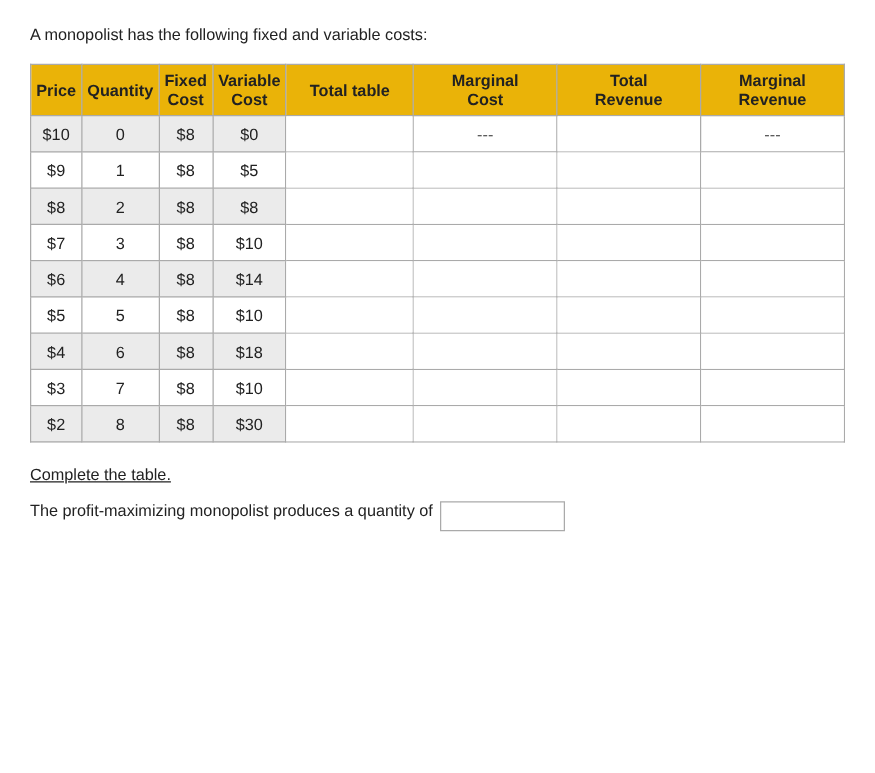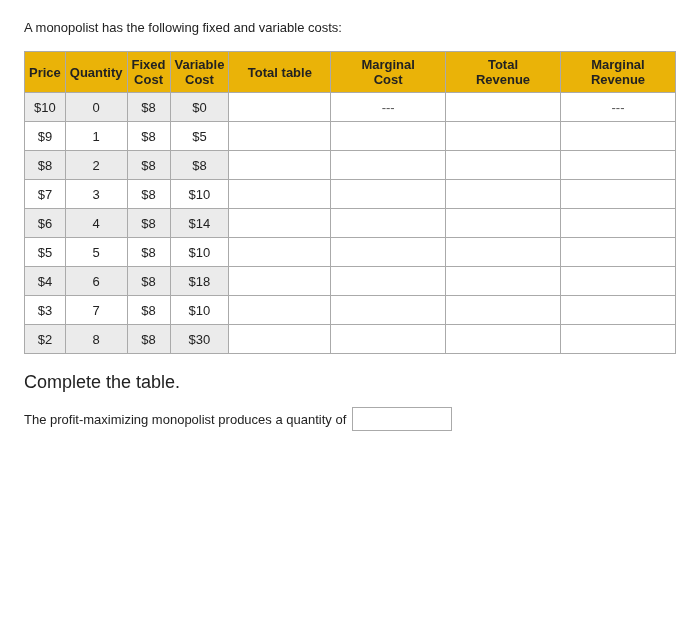--- a/index.html
+++ b/index.html
@@ -48,28 +48,29 @@
       border: none;
       background: #fff;
       text-align: center;
       font-size: 13px;
       outline: none;
     }
     .dashes {
       color: #555;
     }
     .footer-text {
-      font-size: 18px;
+      font-size: 13px;
       margin-top: 6px;
+      text-decoration: underline;
     }
     .footer-input-row {
       margin-top: 14px;
       font-size: 13px;
       display: flex;
-      align-items: center;
+      align-items: flex-start;
       gap: 6px;
     }
     .footer-input-row input {
       width: 100px;
       height: 24px;
       border: 1px solid #aaa;
       font-size: 13px;
       padding: 2px 4px;
     }
     

